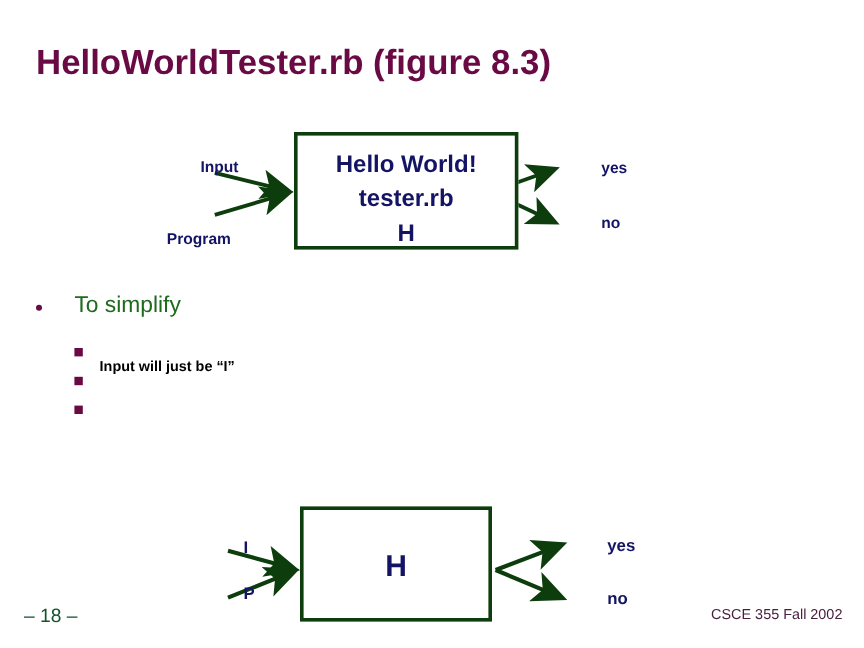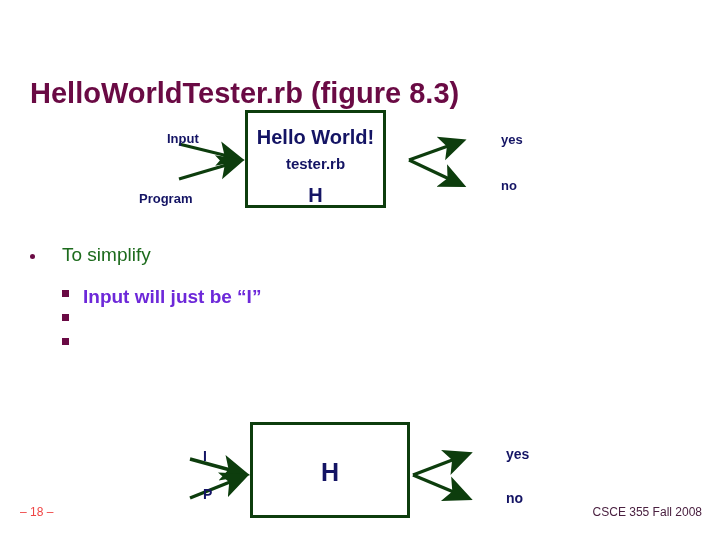--- a/index.html
+++ b/index.html
@@ -27,21 +27,20 @@
     position: absolute;
     left: 30px;
     top: 36px;
     width: 660px;
     font-size: 29px;
     font-weight: bold;
     color: #6A0A44;
     letter-spacing: 0px;
     white-space: nowrap;
     line-height: 34px;
-    margin-top: 40px;
   }
 
   
   .diagram {
     position: absolute;
   }
   .diagram svg {
     position: absolute;
     left: 0;
     top: 0;
@@ -76,25 +75,25 @@
   
   #diagram-top {
     left: 0;
     top: 100px;
     width: 720px;
     height: 120px;
   }
   #top-box {
     left: 245px;
     top: 10px;
-    width: 141px;
+    width: 187px;
     height: 98px;
   }
   #top-box-line1 { top: 13px;  font-size: 20px; }
-  #top-box-line2 { top: 42px;  font-size: 15px; }
+  #top-box-line2 { top: 42px;  font-size: 20px; }
   #top-box-line3 { top: 71px;  font-size: 20px; }
 
   #top-label-input   { left: 138px; top: 31px;  font-size: 13px; }
   #top-label-program { left: 110px; top: 71px;  font-size: 13px; margin-top: 20px; }
   #top-label-yes     { left: 472px; top: 32px;  font-size: 13px; }
   #top-label-no      { left: 472px; top: 78px;  font-size: 13px; }
 
   
   #bullet-block {
     position: absolute;
@@ -137,24 +136,24 @@
     position: absolute;
     left: 0px;
     top: 8px;
     width: 7px;
     height: 7px;
     background: #6A0A44;
   }
   .sub-item .b2-text {
     position: absolute;
     left: 21px;
-    top: 4px;
-    font-size: 19px;
-    font-weight: bold;
-    color: #6d28d9;
+    top: 16px;
+    font-size: 12px;
+    font-weight: bold;
+    color: #000000;
     white-space: nowrap;
   }
   #sub-1 { top: 42px; }
   #sub-2 { top: 66px; }
   #sub-3 { top: 90px; }
 
   
   #diagram-bottom {
     left: 0;
     top: 418px;
@@ -174,22 +173,22 @@
   #bot-label-i   { left: 174px; top: 30px; font-size: 14px; }
   #bot-label-p   { left: 174px; top: 68px; font-size: 14px; }
   #bot-label-yes { left: 477px; top: 28px; font-size: 14px; }
   #bot-label-no  { left: 477px; top: 72px; font-size: 14px; }
 
   
   #footer-page {
     position: absolute;
     left: 20px;
     top: 505px;
-    font-size: 12px;
-    color: #ef4444;
+    font-size: 16px;
+    color: #14532d;
     white-space: nowrap;
   }
   #footer-course {
     position: absolute;
     right: 18px;
     top: 505px;
     font-size: 12px;
     color: #4A2040;
     white-space: nowrap;
   }
@@ -274,15 +273,15 @@
       <div id="bottom-box-text" class="proc-box-text">H</div>
     </div>
 
     <div id="bot-label-i" class="diag-label">I</div>
     <div id="bot-label-p" class="diag-label">P</div>
     <div id="bot-label-yes" class="diag-label">yes</div>
     <div id="bot-label-no" class="diag-label">no</div>
   </div>
 
   <div id="footer-page">– 18 –</div>
-  <div id="footer-course">CSCE 355 Fall 2008</div>
+  <div id="footer-course">CSCE 355 Fall 2002</div>
 
 </div>
 
 </body></html>

